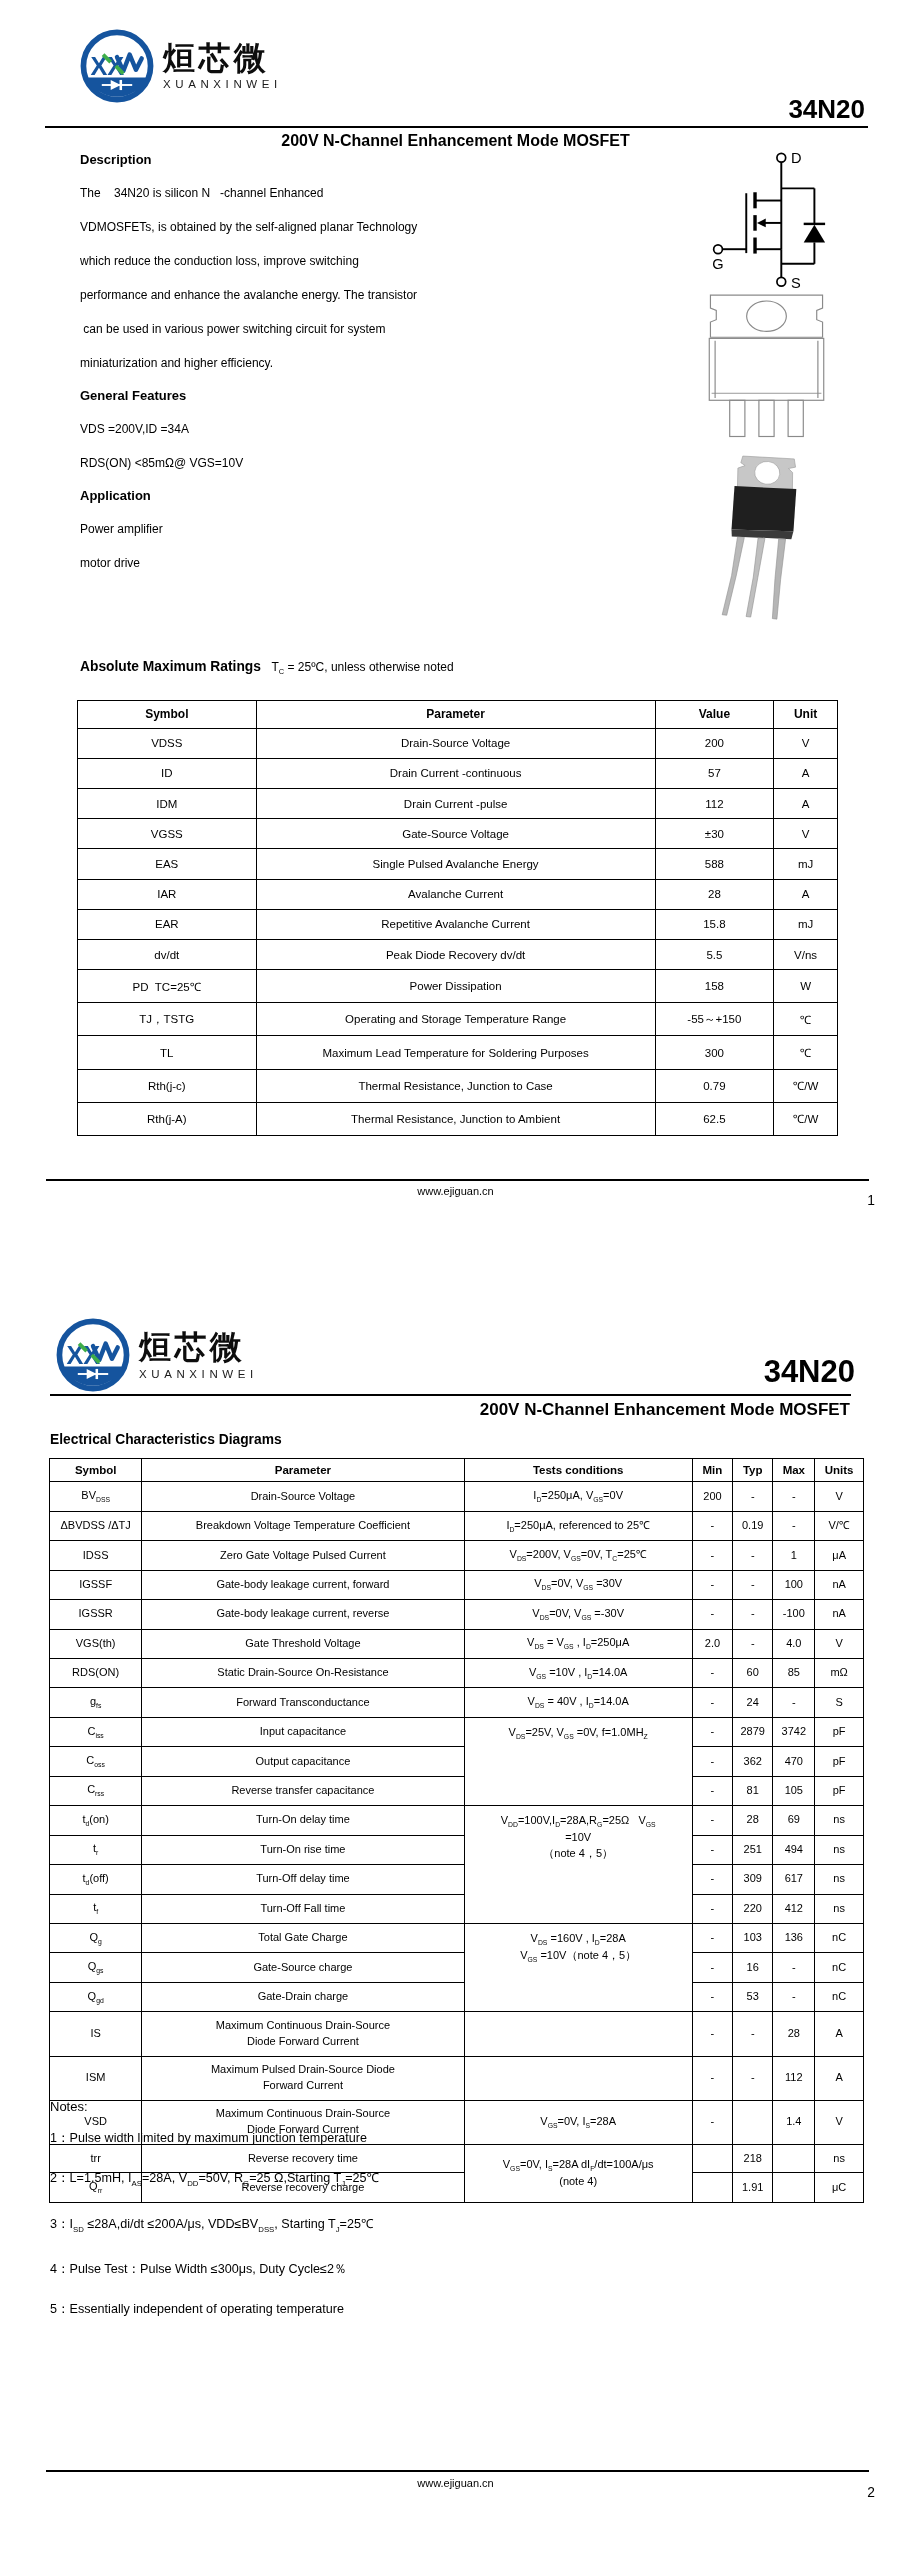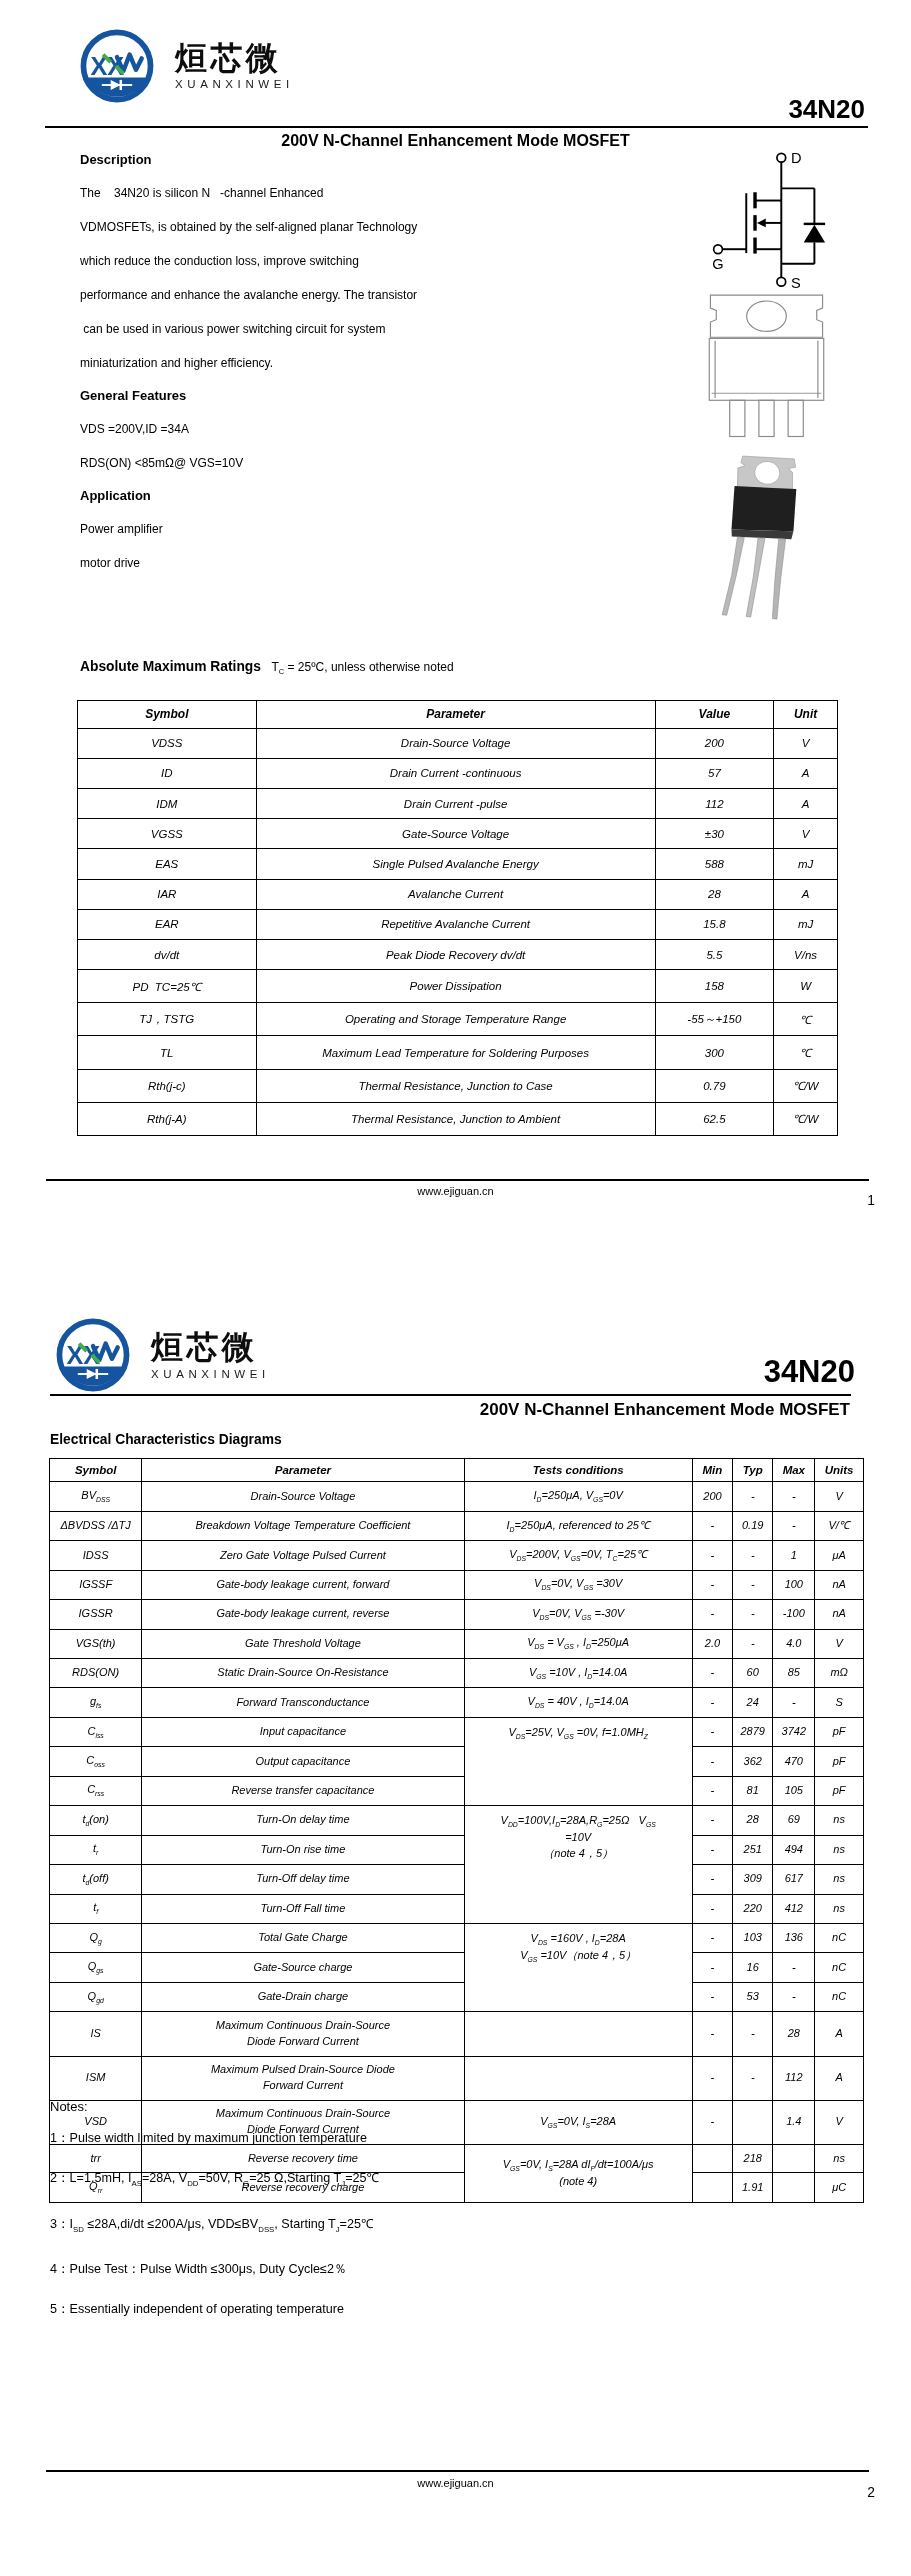--- a/index.html
+++ b/index.html
@@ -2,21 +2,21 @@
 <html style="font-size:9.2px"><head>
 <meta charset="utf-8">
 <style>
   html,body{margin:0;padding:0;background:#e8e8e8;}
   .canvas{position:relative;width:911px;height:2576px;background:#ffffff;overflow:hidden;
           font-family:"Liberation Sans",sans-serif;color:#000;}
   sub{font-size:0.62em;}
   .abs{position:absolute;}
 
   
-  .logo-block{display:flex;align-items:center;gap:20px;}
+  .logo-block{display:flex;align-items:center;gap:8px;}
   .logo-text .cn{font-size:32px;font-weight:700;letter-spacing:3.4px;line-height:34px;color:#0d0d0d;}
   .logo-text .en{font-size:11.5px;font-weight:500;letter-spacing:4.6px;color:#1b1b1b;margin-top:3.4px;}
 
   .part-number{font-weight:700;text-align:right;line-height:1;}
   .pn1{font-size:26px;right:46px;top:96px;}
   .pn2{font-size:31px;right:56px;top:1356px;}
   .hrule{background:#000;}
   .subtitle{font-weight:700;}
   .subtitle1{left:0;right:0;top:132px;text-align:center;font-size:16px;}
   .subtitle2{right:61px;top:1400px;font-size:17px;text-align:right;}
@@ -26,21 +26,21 @@
   .sec-heading{font-size:13px;font-weight:700;margin:0 0 8px 0;line-height:17px;}
   .sec-heading.gap{margin-top:6.9px;}
   .left-col .line{font-size:12px;line-height:34px;white-space:pre;}
 
   
   .amr-heading{left:80px;top:659px;font-size:13.8px;font-weight:700;}
   .amr-cond{font-size:12px;font-weight:400;}
   .ecd-heading{left:50px;top:1432px;font-size:13.8px;font-weight:700;}
 
   
-  table{border-collapse:collapse;table-layout:fixed;width:100%;font-style:italic;}
+  table{border-collapse:collapse;table-layout:fixed;width:100%;}
   .t1 th,.t1 td,.t2 th,.t2 td{border:0.6px solid #000;text-align:center;vertical-align:middle;overflow:hidden;}
   .t1 th,.t1 td{border-top-width:1.1px;border-bottom-width:1.1px;}
   .t2 th,.t2 td{border-top-width:1.1px;border-bottom-width:1.1px;}
   .t1{border:1.1px solid #000;}
   .t2{border:1.1px solid #000;}
   .t1 th{font-size:12px;font-weight:700;padding:6.3px 3.4px;}
   .t1 td{font-size:11.5px;padding:8.6px 3.4px;}
   .t2 th{font-size:11.5px;font-weight:700;padding:5.2px 1.7px;}
   .t2 td{font-size:11px;padding:5.7px 2.3px;line-height:1.45;}
   .t2 td.vtop{vertical-align:top;padding-top:6.9px;}

